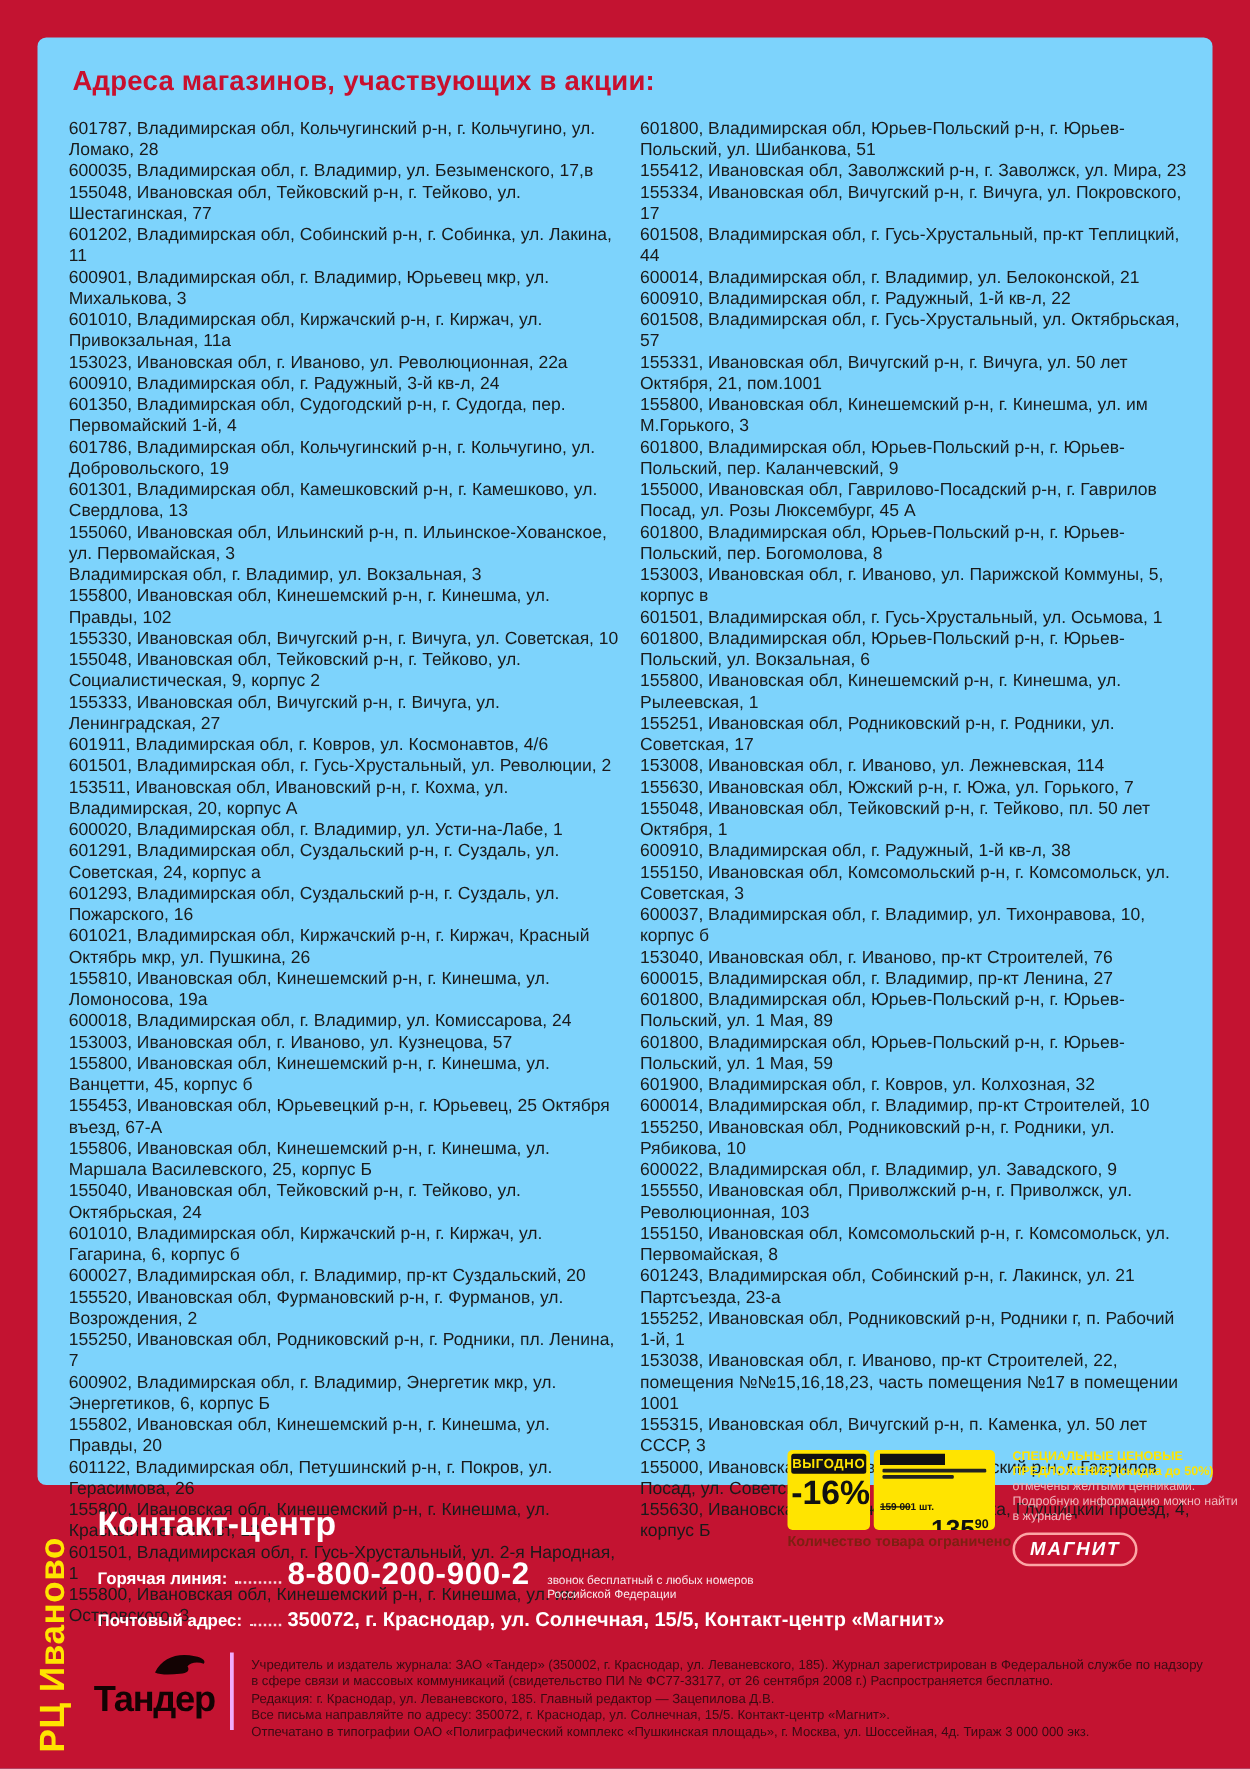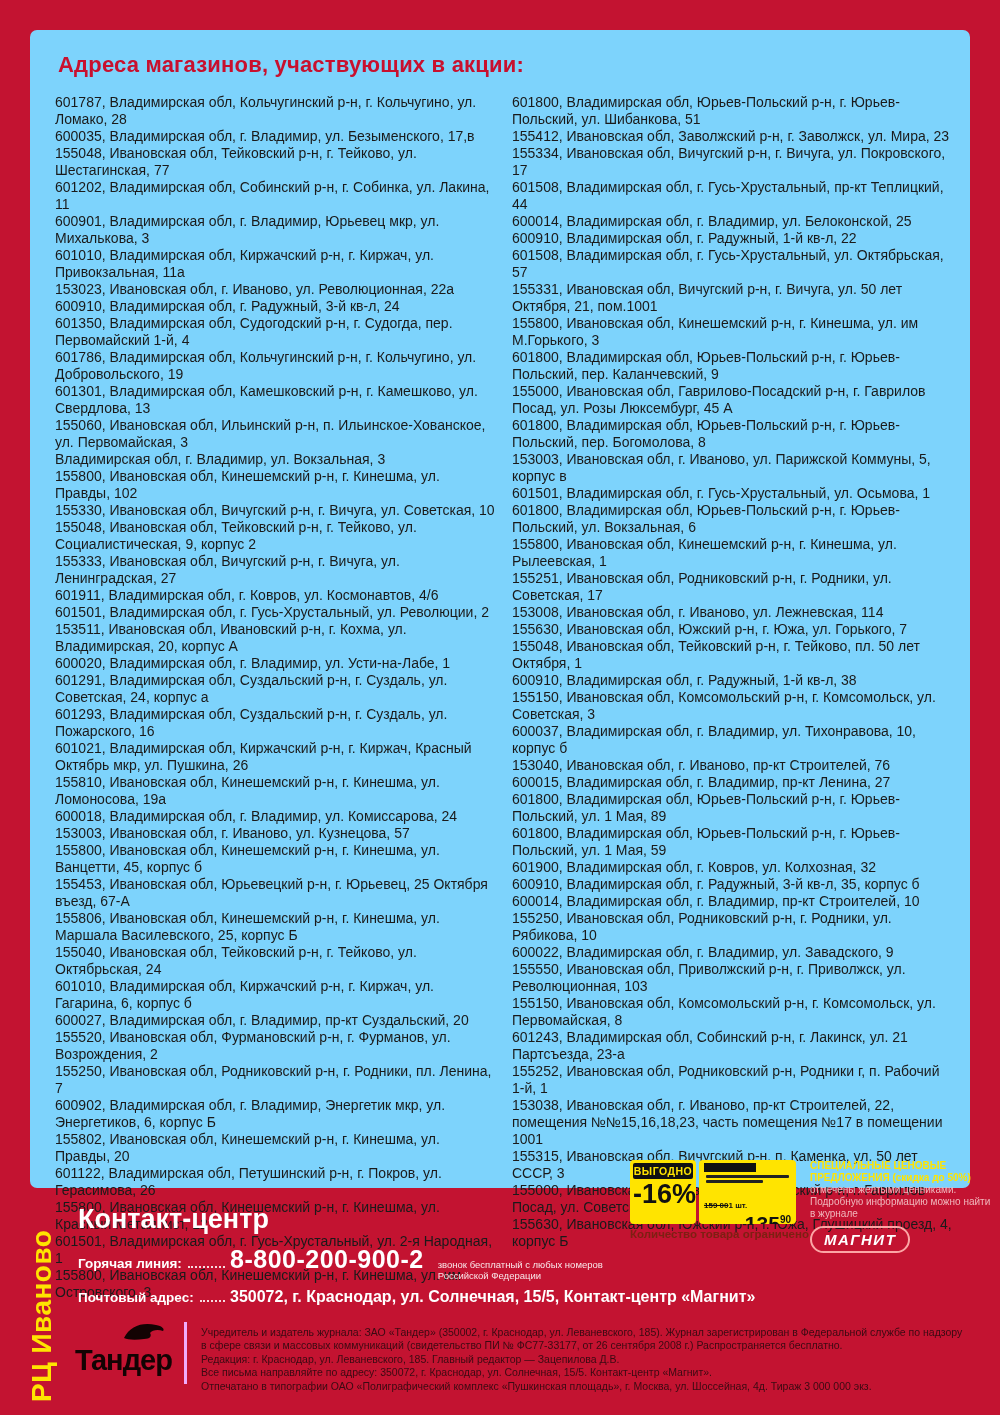--- a/index.html
+++ b/index.html
@@ -121,21 +121,21 @@
         <div class="addr-line">601122, Владимирская обл, Петушинский р-н, г. Покров, ул. Герасимова, 26</div>
         <div class="addr-line">155800, Ивановская обл, Кинешемский р-н, г. Кинешма, ул. Красный Металлист, 12</div>
         <div class="addr-line">601501, Владимирская обл, г. Гусь-Хрустальный, ул. 2-я Народная, 1</div>
         <div class="addr-line">155800, Ивановская обл, Кинешемский р-н, г. Кинешма, ул. им Островского, 3</div>
       </div>
     <div class="col">
         <div class="addr-line">601800, Владимирская обл, Юрьев-Польский р-н, г. Юрьев-Польский, ул. Шибанкова, 51</div>
         <div class="addr-line">155412, Ивановская обл, Заволжский р-н, г. Заволжск, ул. Мира, 23</div>
         <div class="addr-line">155334, Ивановская обл, Вичугский р-н, г. Вичуга, ул. Покровского, 17</div>
         <div class="addr-line">601508, Владимирская обл, г. Гусь-Хрустальный, пр-кт Теплицкий, 44</div>
-        <div class="addr-line">600014, Владимирская обл, г. Владимир, ул. Белоконской, 25</div>
+        <div class="addr-line">600014, Владимирская обл, г. Владимир, ул. Белоконской, 21</div>
         <div class="addr-line">600910, Владимирская обл, г. Радужный, 1-й кв-л, 22</div>
         <div class="addr-line">601508, Владимирская обл, г. Гусь-Хрустальный, ул. Октябрьская, 57</div>
         <div class="addr-line">155331, Ивановская обл, Вичугский р-н, г. Вичуга, ул. 50 лет Октября, 21, пом.1001</div>
         <div class="addr-line">155800, Ивановская обл, Кинешемский р-н, г. Кинешма, ул. им М.Горького, 3</div>
         <div class="addr-line">601800, Владимирская обл, Юрьев-Польский р-н, г. Юрьев-Польский, пер. Каланчевский, 9</div>
         <div class="addr-line">155000, Ивановская обл, Гаврилово-Посадский р-н, г. Гаврилов Посад, ул. Розы Люксембург, 45 А</div>
         <div class="addr-line">601800, Владимирская обл, Юрьев-Польский р-н, г. Юрьев-Польский, пер. Богомолова, 8</div>
         <div class="addr-line">153003, Ивановская обл, г. Иваново, ул. Парижской Коммуны, 5, корпус в</div>
         <div class="addr-line">601501, Владимирская обл, г. Гусь-Хрустальный, ул. Осьмова, 1</div>
         <div class="addr-line">601800, Владимирская обл, Юрьев-Польский р-н, г. Юрьев-Польский, ул. Вокзальная, 6</div>
@@ -145,21 +145,20 @@
         <div class="addr-line">155630, Ивановская обл, Южский р-н, г. Южа, ул. Горького, 7</div>
         <div class="addr-line">155048, Ивановская обл, Тейковский р-н, г. Тейково, пл. 50 лет Октября, 1</div>
         <div class="addr-line">600910, Владимирская обл, г. Радужный, 1-й кв-л, 38</div>
         <div class="addr-line">155150, Ивановская обл, Комсомольский р-н, г. Комсомольск, ул. Советская, 3</div>
         <div class="addr-line">600037, Владимирская обл, г. Владимир, ул. Тихонравова, 10, корпус б</div>
         <div class="addr-line">153040, Ивановская обл, г. Иваново, пр-кт Строителей, 76</div>
         <div class="addr-line">600015, Владимирская обл, г. Владимир, пр-кт Ленина, 27</div>
         <div class="addr-line">601800, Владимирская обл, Юрьев-Польский р-н, г. Юрьев-Польский, ул. 1 Мая, 89</div>
         <div class="addr-line">601800, Владимирская обл, Юрьев-Польский р-н, г. Юрьев-Польский, ул. 1 Мая, 59</div>
         <div class="addr-line">601900, Владимирская обл, г. Ковров, ул. Колхозная, 32</div>
-        <div class="addr-line">600910, Владимирская обл, г. Радужный, 3-й кв-л, 35, корпус б</div>
         <div class="addr-line">600014, Владимирская обл, г. Владимир, пр-кт Строителей, 10</div>
         <div class="addr-line">155250, Ивановская обл, Родниковский р-н, г. Родники, ул. Рябикова, 10</div>
         <div class="addr-line">600022, Владимирская обл, г. Владимир, ул. Завадского, 9</div>
         <div class="addr-line">155550, Ивановская обл, Приволжский р-н, г. Приволжск, ул. Революционная, 103</div>
         <div class="addr-line">155150, Ивановская обл, Комсомольский р-н, г. Комсомольск, ул. Первомайская, 8</div>
         <div class="addr-line">601243, Владимирская обл, Собинский р-н, г. Лакинск, ул. 21 Партсъезда, 23-а</div>
         <div class="addr-line">155252, Ивановская обл, Родниковский р-н, Родники г, п. Рабочий 1-й, 1</div>
         <div class="addr-line">153038, Ивановская обл, г. Иваново, пр-кт Строителей, 22, помещения №№15,16,18,23, часть помещения №17 в помещении 1001</div>
         <div class="addr-line">155315, Ивановская обл, Вичугский р-н, п. Каменка, ул. 50 лет СССР, 3</div>
         <div class="addr-line">155000, Ивановская обл, Гаврилово-Посадский р-н, г. Гаврилов Посад, ул. Советская, 1</div>

